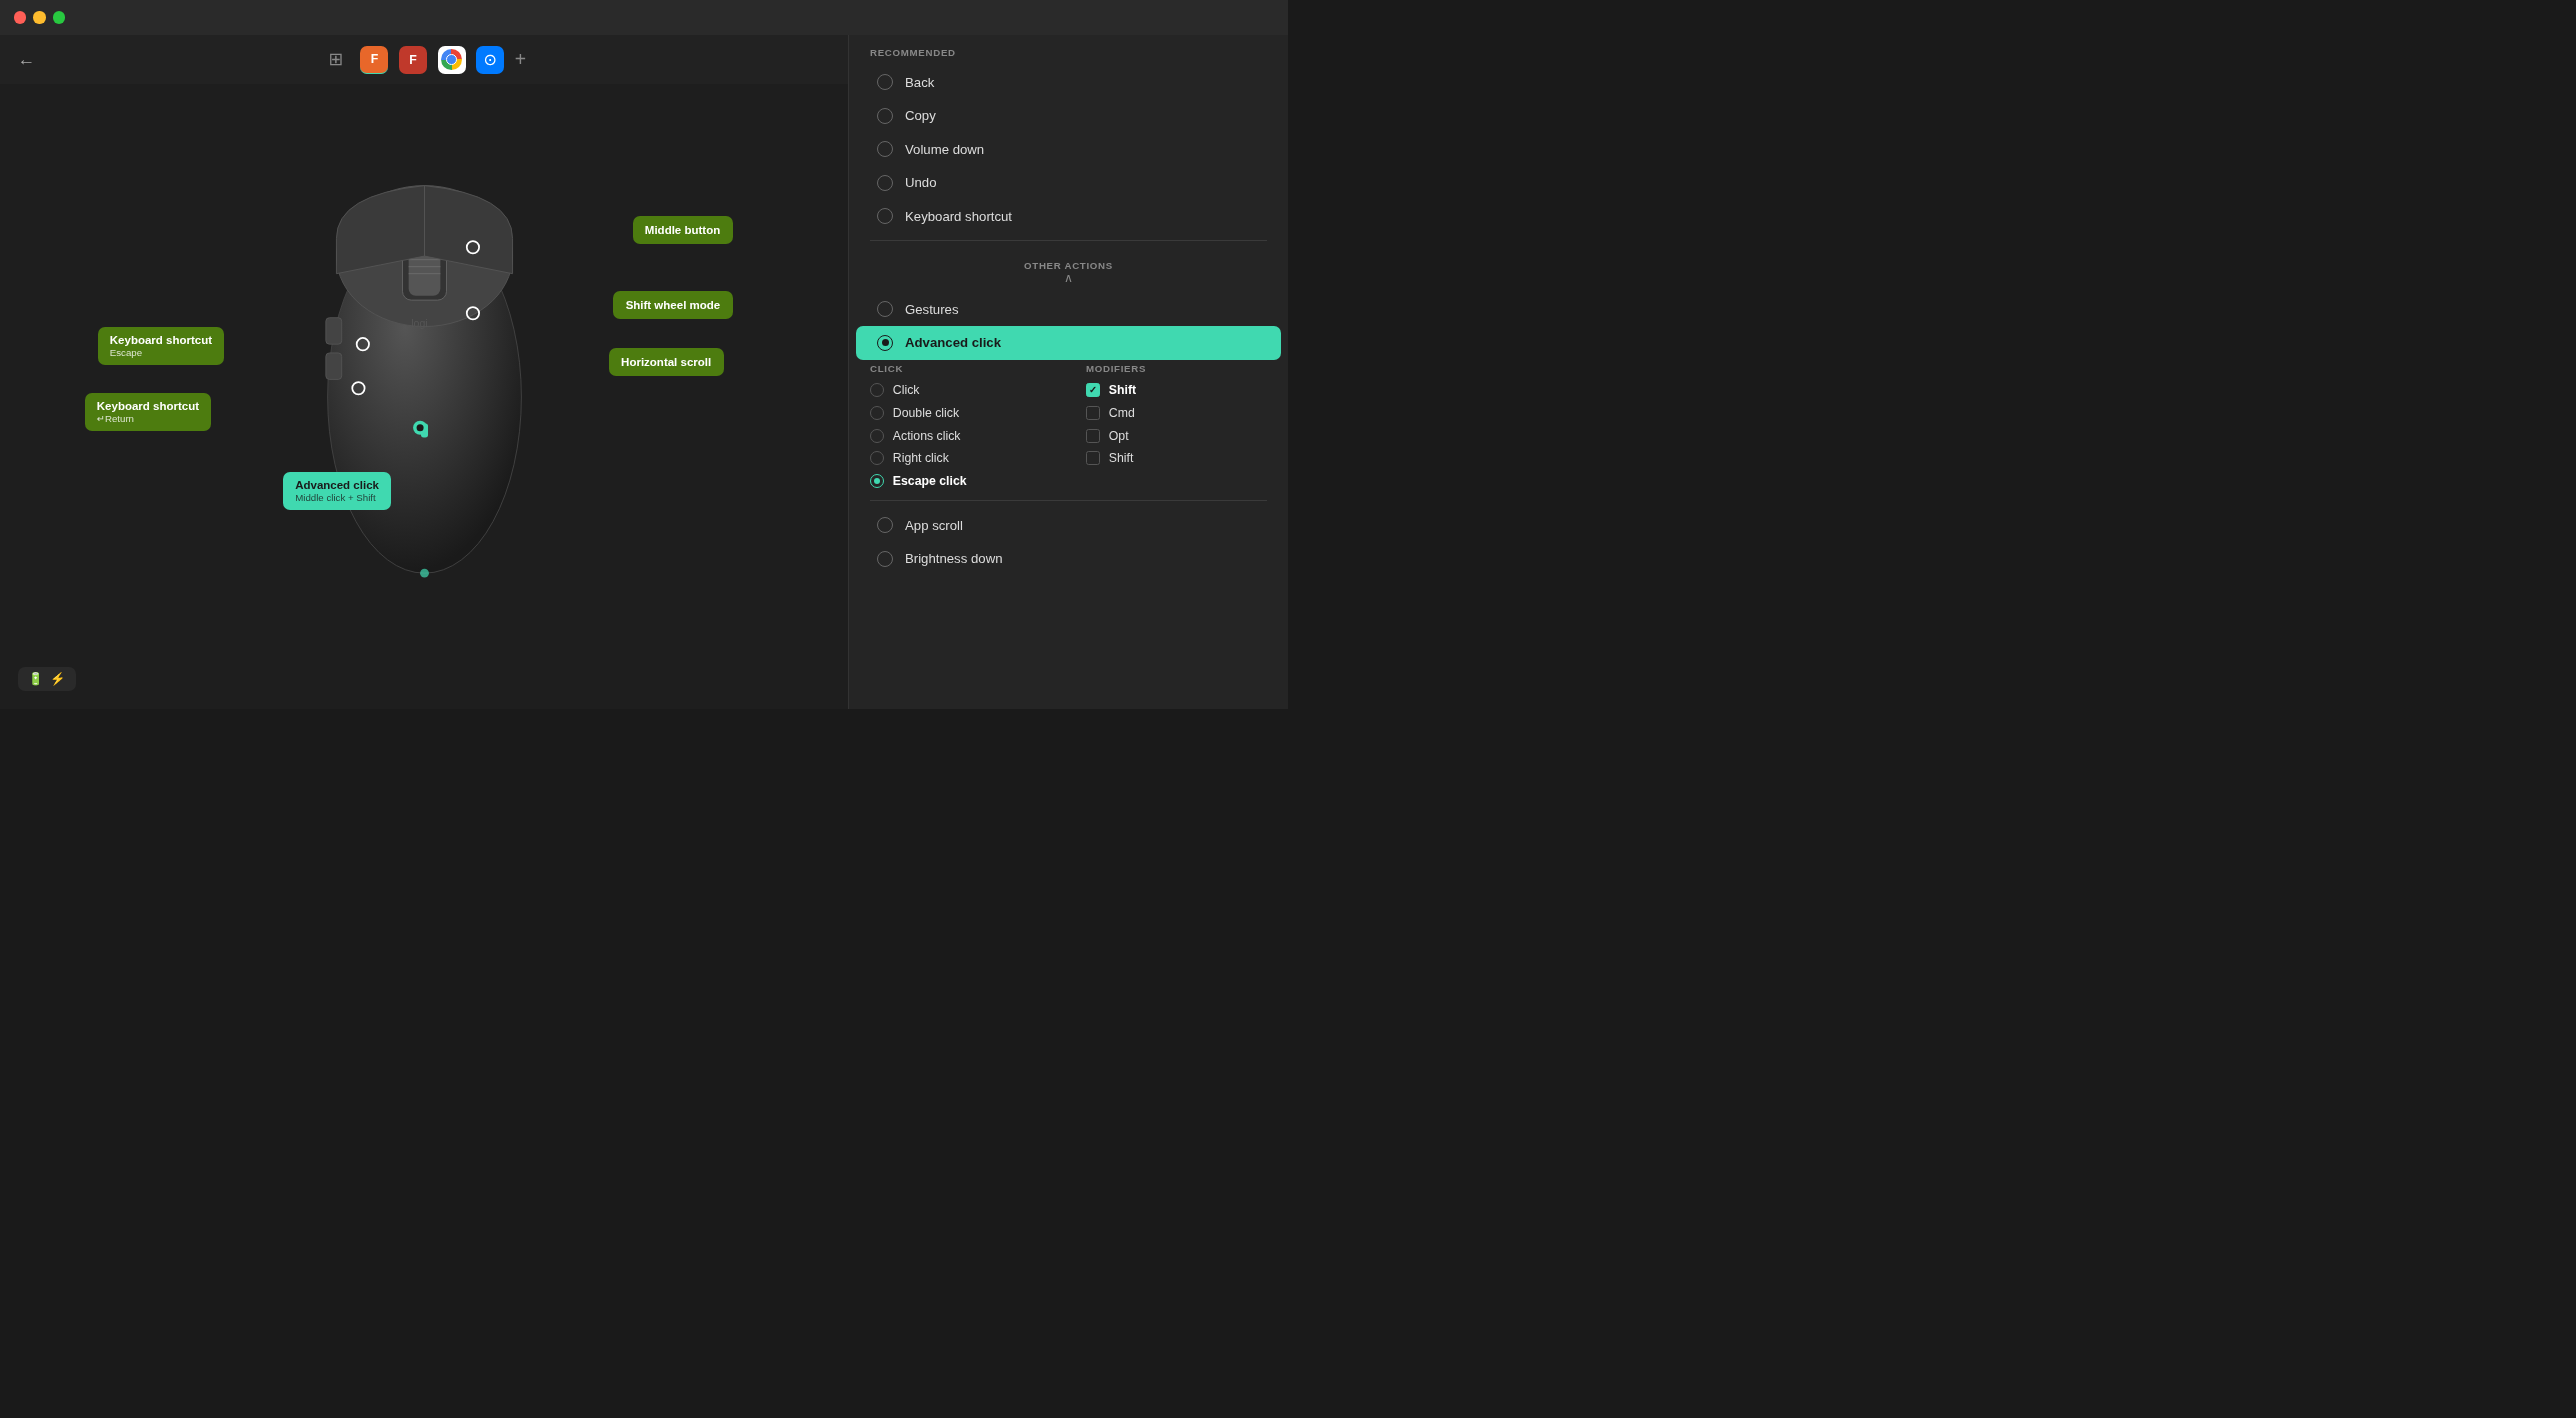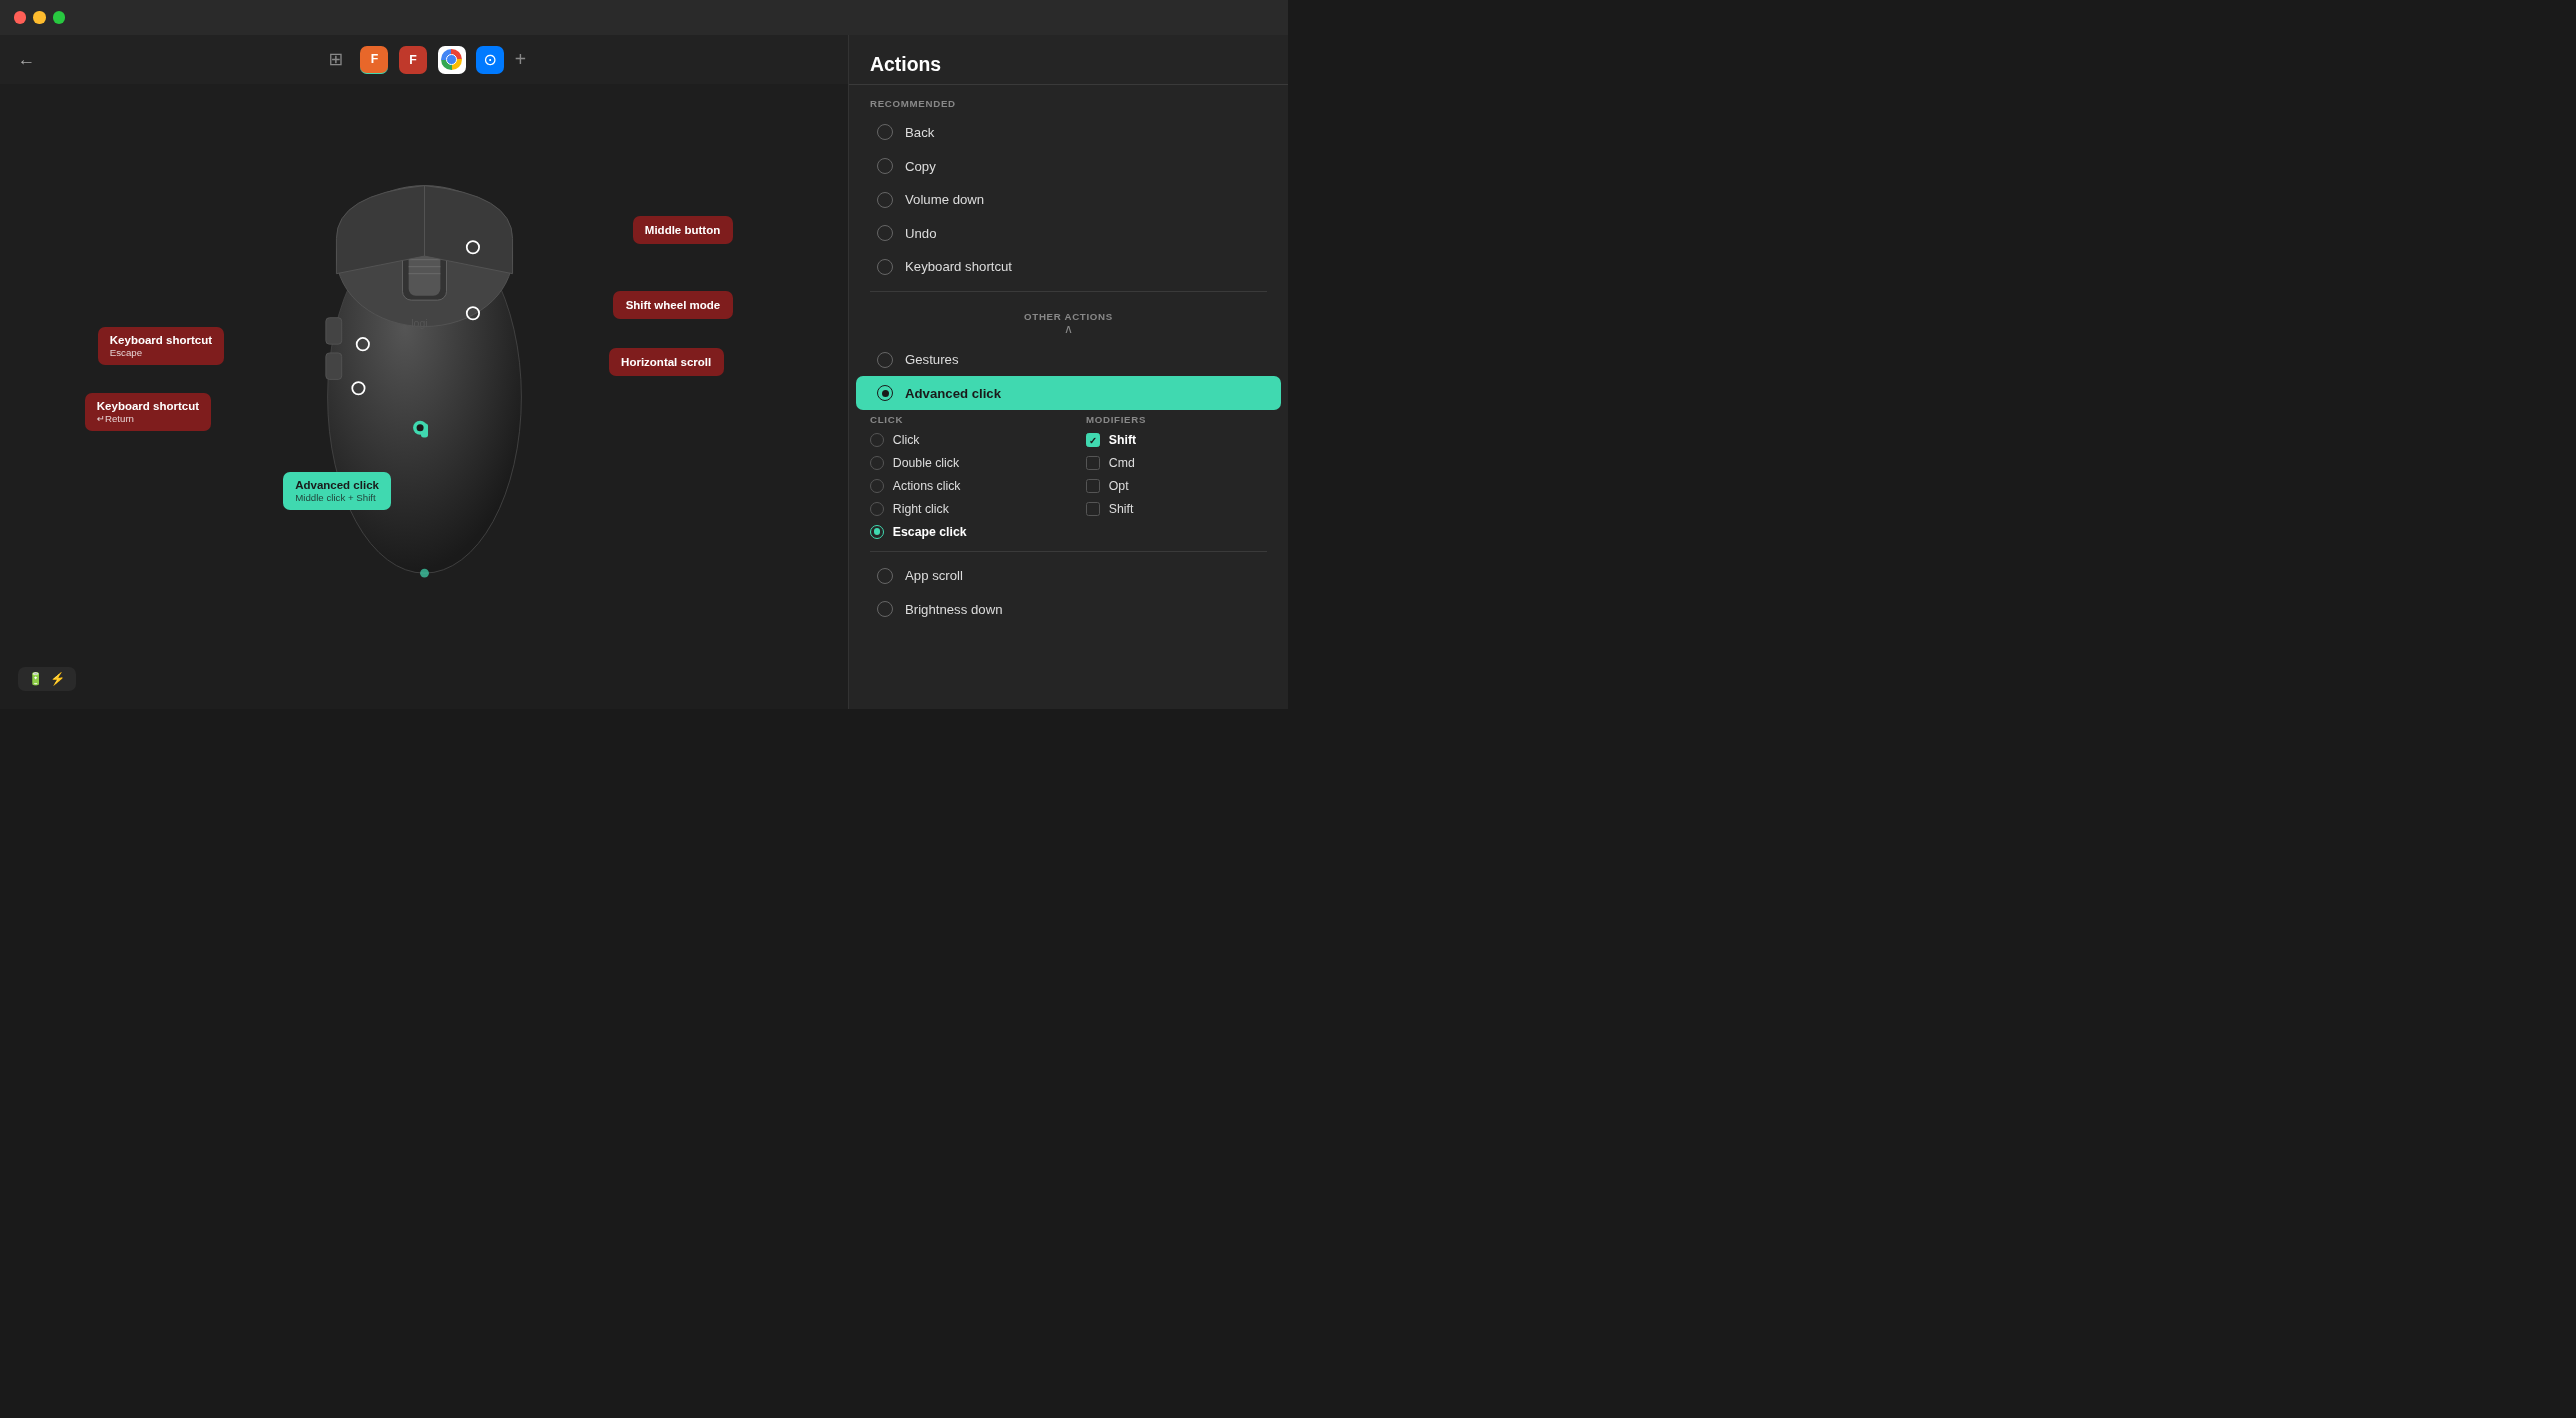--- a/index.html
+++ b/index.html
@@ -109,21 +109,21 @@
     
     .mouse-container {
       position: relative;
       width: 335px;
       height: 458px;
     }
 
     
     .label-box {
       position: absolute;
-      background: #7f1d1d;
+      background: #4d7c0f;
       border-radius: 7px;
       padding: 7px 12.3px;
       color: white;
       font-size: 12.3px;
       white-space: nowrap;
       cursor: pointer;
     }
     .label-box.highlighted {
       background: #40d9b0;
       color: #1a1a1a;
@@ -487,21 +487,20 @@
       <div class="bottom-status">
         <span class="battery-icon">🔋</span>
         <span class="bluetooth-icon">⚡</span>
       </div>
 
     </div>
   </div>
 
   <div class="right-panel">
 
-    <div class="actions-header">Actions</div>
 
     <div class="section-title">RECOMMENDED</div>
 
     <div class="action-item">
       <div class="radio-btn"></div>
       <span class="action-label">Back</span>
     </div>
     <div class="action-item">
       <div class="radio-btn"></div>
       <span class="action-label">Copy</span>

